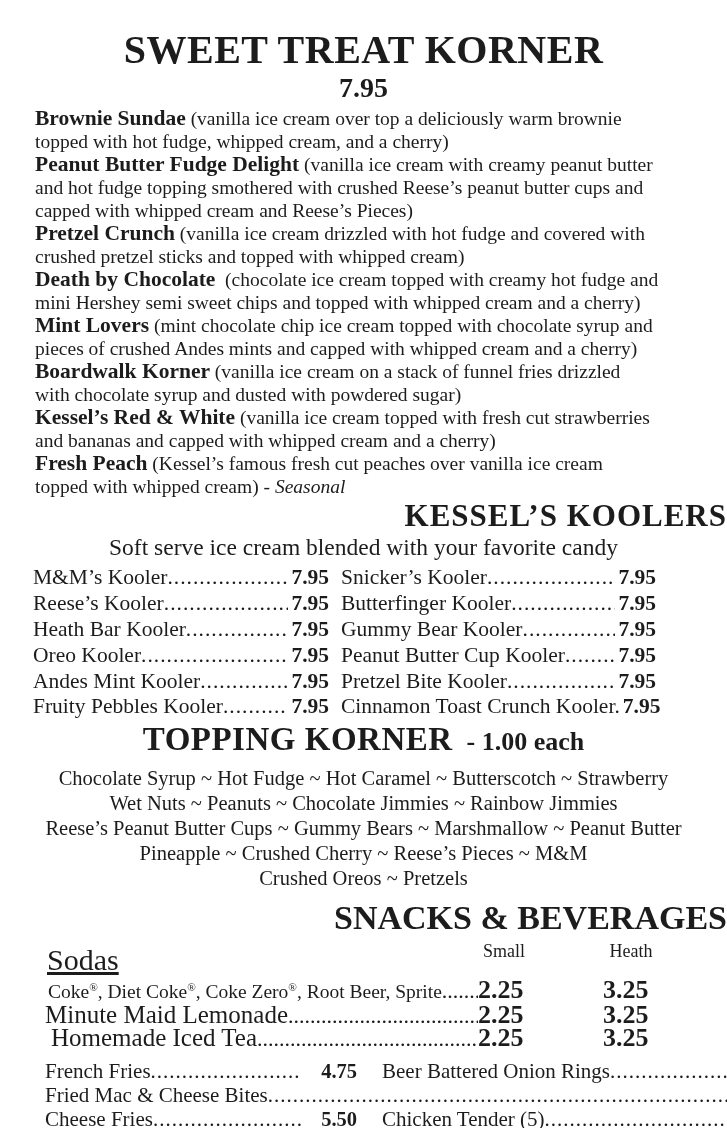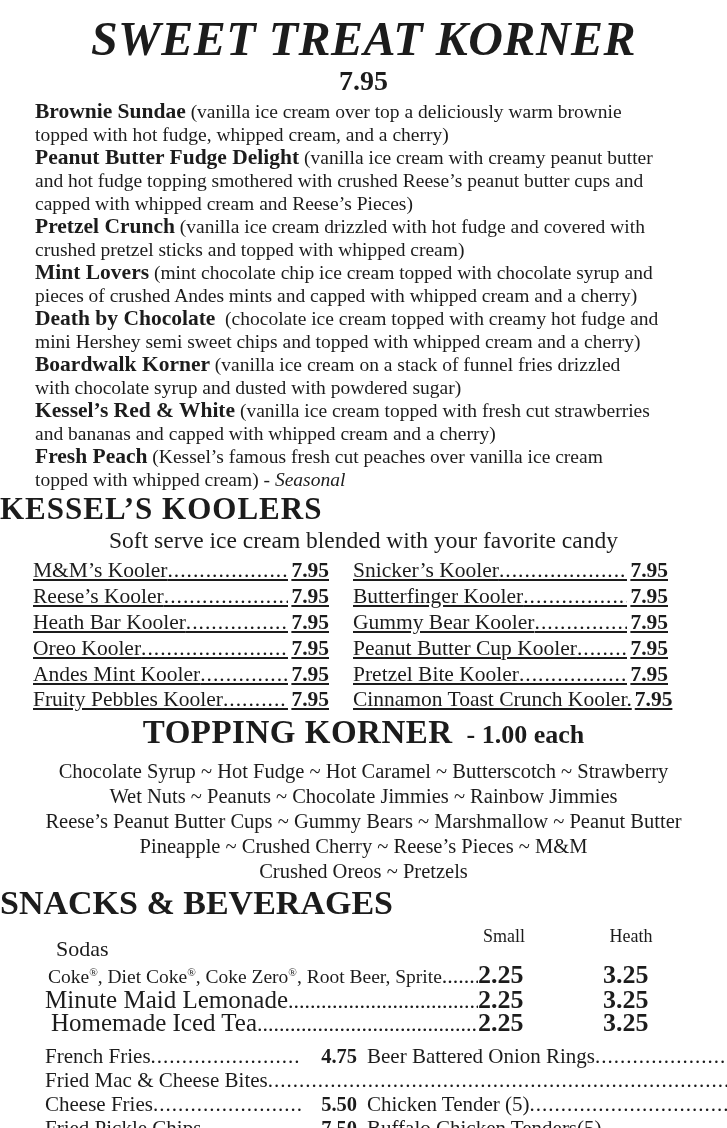--- a/index.html
+++ b/index.html
@@ -6,95 +6,95 @@
   body {
     width:727px; height:1128px;
     background:#ffffff; color:#1c1c1c;
     font-family:"Liberation Serif", serif;
     overflow:hidden;
   }
   .page { position:relative; width:727px; height:1128px; }
 
   
   .main-title {
-    text-align:center; font-weight:bold; font-size:48px;
-    letter-spacing:0.5px; line-height:1.12; margin-top:12px;font-style:italic;
+    text-align:center; font-weight:bold; font-size:40px;
+    letter-spacing:0.5px; line-height:1.12; margin-top:28px;
   }
   .main-price {
     text-align:center; font-weight:bold; font-size:28px; line-height:1.06;
   }
 
   
   .sundaes { margin:5px 68px 0 35px; }
   .sundae { font-size:19.5px; line-height:23px; margin:0; }
   .sundae .sname { font-weight:bold; font-size:21.5px; }
   .sundae .seasonal { font-style:italic; }
 
   
-  .sec-title { text-align:left; font-weight:bold; margin:0; }
+  .sec-title { text-align:right; font-weight:bold; margin:0; }
   .koolers-title { font-size:31px; letter-spacing:1px; line-height:36px; }
   .koolers-sub { text-align:center; font-size:23.5px; line-height:27px; }
   .kooler-grid { margin:4px 75px 0 33px; width:619px; }
-  .krow { display:flex; gap:24px; font-size:21.5px; line-height:25.8px;text-decoration:underline; }
+  .krow { display:flex; gap:12px; font-size:21.5px; line-height:25.8px; }
   .kcell { display:flex; align-items:baseline; }
   .kcell.kl { width:296px; }
   .kcell.kr { width:315px; }
   .iname { white-space:nowrap; }
   .dots { flex:1 1 auto; overflow:hidden; white-space:nowrap; }
   .dots::after {
     content:"..........................................................................................................................................";
     letter-spacing:1px;
   }
   .iprice { font-weight:bold; margin-left:3px; }
 
   
   .topping-head { text-align:center; line-height:38px; }
   .topping-title { font-weight:bold; font-size:33px; letter-spacing:0.5px; }
   .topping-note { font-weight:bold; font-size:26px; margin-left:14px; }
   .topping-lines { text-align:center; font-size:20.5px; line-height:25px; margin-top:2px; }
 
   
-  .snacks-title { font-size:34px; line-height:38px; margin-top:0; }
+  .snacks-title { font-size:34px; line-height:38px; margin-top:8px; }
   .sodas-head { position:relative; height:32px; margin:2px 72px 0 45px; }
-  .sodas-label { position:absolute; left:11px; bottom:-6px; font-size:22px; }
+  .sodas-label { position:absolute; left:2px; bottom:-6px; font-size:30px;text-decoration:underline; }
   .col-head { position:absolute; top:2px; width:52px; text-align:center; font-size:18px; }
   .col-small { left:433px; }
   .col-large { left:560px; }
   .soda-rows { margin:8px 72px 0 45px; width:610px; }
   .soda-row { display:flex; align-items:baseline; line-height:22.5px; }
   .soda-name.brands { font-size:19.5px; white-space:nowrap; padding-left:3px; }
   .soda-name.big { font-size:25px; white-space:nowrap; }
   .soda-row .dots { font-size:22px; }
   .soda-row .dots::after { letter-spacing:0; }
   sup.reg { font-size:58%; vertical-align:super; line-height:0; }
   .sp, .lp { font-weight:bold; font-size:26px; width:52px; flex:0 0 auto; }
   .lp { margin-left:73px; }
   .indent1 { padding-left:6px; }
 
   .snack-grid { margin:8px 70px 0 45px; width:612px; }
-  .srow { display:flex; gap:10px; font-size:21px; line-height:24.2px; }
+  .srow { display:flex; gap:25px; font-size:21px; line-height:24.2px; }
   .scell { display:flex; align-items:baseline; }
   .scell.sl { width:312px; }
   .scell.sr { flex:1; }
   .sprice { font-weight:bold; font-size:20.5px; margin-left:20px; }
 </style>
 </head>
 <body>
 
 <div class="page">
 
   <div class="main-title">SWEET TREAT KORNER</div>
   <div class="main-price">7.95</div>
 
   <div class="sundaes">
     <p class="sundae"><span class="sname">Brownie Sundae</span> <span>(vanilla ice cream over top a deliciously warm brownie topped with hot fudge, whipped cream, and a cherry)</span></p>
     <p class="sundae"><span class="sname">Peanut Butter Fudge Delight</span> <span>(vanilla ice cream with creamy peanut butter and hot fudge topping smothered with crushed Reese’s peanut butter cups and capped with whipped cream and Reese’s Pieces)</span></p>
     <p class="sundae"><span class="sname">Pretzel Crunch</span> <span>(vanilla ice cream drizzled with hot fudge and covered with crushed pretzel sticks and topped with whipped cream)</span></p>
+    <p class="sundae"><span class="sname">Death by Chocolate</span>&nbsp; <span>(chocolate ice cream topped with creamy hot fudge and mini Hershey semi sweet chips and topped with whipped cream and a cherry)</span></p>
     <p class="sundae"><span class="sname">Mint Lovers</span> <span>(mint chocolate chip ice cream topped with chocolate syrup and pieces of crushed Andes mints and capped with whipped cream and a cherry)</span></p>
-    <p class="sundae"><span class="sname">Death by Chocolate</span>&nbsp; <span>(chocolate ice cream topped with creamy hot fudge and mini Hershey semi sweet chips and topped with whipped cream and a cherry)</span></p>
     <p class="sundae"><span class="sname">Boardwalk Korner</span> <span>(vanilla ice cream on a stack of funnel fries drizzled with chocolate syrup and dusted with powdered sugar)</span></p>
     <p class="sundae"><span class="sname">Kessel’s Red &amp; White</span> <span>(vanilla ice cream topped with fresh cut strawberries and bananas and capped with whipped cream and a cherry)</span></p>
     <p class="sundae"><span class="sname">Fresh Peach</span> <span>(Kessel’s famous fresh cut peaches over vanilla ice cream topped with whipped cream) -</span> <span class="seasonal">Seasonal</span></p>
   </div>
 
   <div class="sec-title koolers-title">KESSEL’S KOOLERS</div>
   <div class="koolers-sub">Soft serve ice cream blended with your favorite candy</div>
 
   <div class="kooler-grid">
     <div class="krow">

